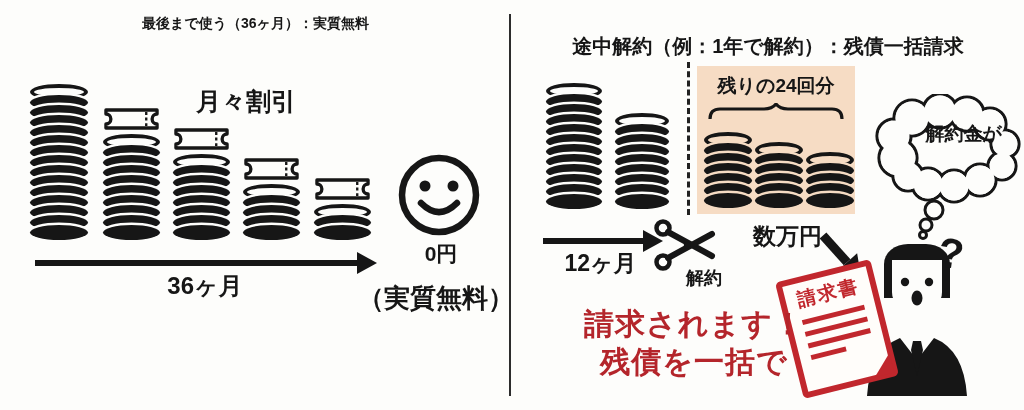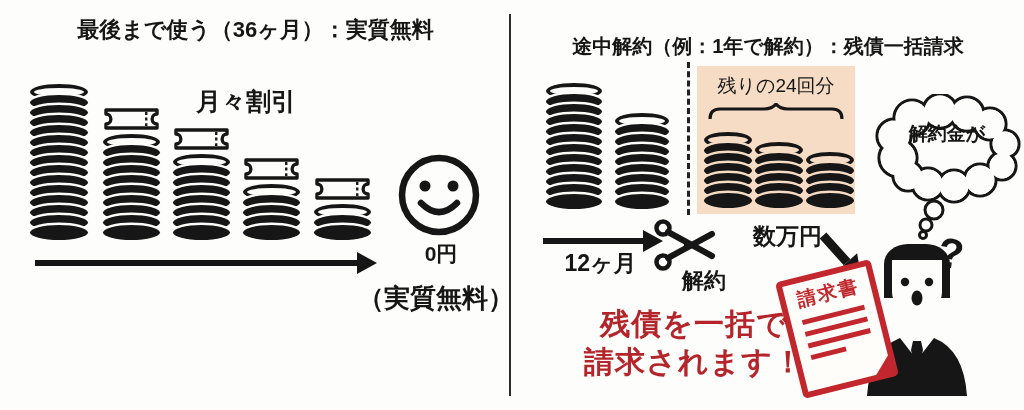--- a/index.html
+++ b/index.html
@@ -24,44 +24,44 @@
   .dashed{position:absolute; left:687px; top:62px; height:153px; width:0; border-left:3px dashed #222;}
   
   .coin-stack{position:absolute; display:flex; flex-direction:column; align-items:stretch; --gap:var(--bg);}
   .coin{height:15px; border-radius:50%; background:var(--ink); margin-top:-5px;
         box-shadow:0 -2.5px 0 0 var(--gap);}
   .coin-top{height:16px; margin-top:0; background:var(--gap); border:4.5px solid var(--ink);
         box-sizing:border-box; box-shadow:none;}
   .ticket{width:100%; height:24px; margin-bottom:3px; display:block;}
   
   .peach-box{position:absolute; left:697px; top:66px; width:158px; height:148px; background:var(--peach);}
-  .peach-label{position:absolute; left:0; top:7px; width:100%; text-align:center; font-weight:normal; font-size:19px;}
+  .peach-label{position:absolute; left:0; top:7px; width:100%; text-align:center; font-weight:bold; font-size:19px;}
   .brace{position:absolute; left:8px; top:37px; width:142px; height:16px;}
   
   .invoice{position:absolute; left:788px; top:269px; width:98px; height:120px; transform:rotate(-14deg);
     background:#fffdfa; border:6px solid var(--inv); border-radius:5px; box-sizing:border-box;}
   .invoice-title{margin-top:4px; text-align:center; color:var(--inv); font-weight:bold; font-size:19px; letter-spacing:2px;}
   .invoice .bar{height:5px; background:var(--inv); width:74%; margin:7px auto 0;}
   .invoice .bar.short{width:42%; margin:7px auto 0 13%;}
   .invoice::after{content:""; position:absolute; right:-2px; bottom:-2px;
     border-style:solid; border-width:0 0 20px 20px; border-color:transparent transparent var(--inv) transparent;}
   
   .warning{position:absolute; left:566px; top:305px; width:256px; text-align:center;
     color:var(--red); font-weight:bold; font-size:30px; line-height:1.27; letter-spacing:1px;}
   .qmark{position:absolute; left:938px; top:230px; font-size:42px; font-weight:bold; transform:rotate(8deg);}
-  .thought-text{position:absolute; left:892px; top:121px; width:110px; text-align:center;
+  .thought-text{position:absolute; left:892px; top:121px; width:110px; text-align:right;
     font-weight:bold; font-size:19px; line-height:1.4;}
   svg{position:absolute; display:block;}
 </style>
 </head>
 <body>
 
 <div id="canvas">
 
-  <div class="txt center" style="left:28px; top:15px; width:455px; font-size:22px;">最後まで使う（36ヶ月）：実質無料</div>
+  <div class="txt center" style="left:28px; top:15px; width:455px; font-size:14px;">最後まで使う（36ヶ月）：実質無料</div>
 
   <div class="txt" style="left:196px; top:85px; font-size:25px;">月々割引</div>
 
   <div id="stacks-host">
       <div class="coin-stack" style="left: 30px; width: 58px; --gap: var(--bg); top: 84px;">
         <div class="coin coin-top"></div>
         <div class="coin"></div>
         <div class="coin"></div>
         <div class="coin"></div>
         <div class="coin"></div>
@@ -122,20 +122,21 @@
           <path d="M3,3 L55,3 L55,7 A5,5 0 0 0 55,17 L55,21 L3,21 L3,17 A5,5 0 0 0 3,7 Z" fill="#fdfdfb" stroke="#161616" stroke-width="3.4" stroke-linejoin="round"></path>
           <line x1="44" y1="5" x2="44" y2="19" stroke="#161616" stroke-width="2.4" stroke-dasharray="3,2.6"></line>
         </svg>
         <div class="coin coin-top"></div>
         <div class="coin"></div>
         <div class="coin"></div>
       </div>
     </div>
 
   <div class="h-arrow" style="left:35px; top:260px; width:322px;"></div>
+  <div class="txt center" style="left:110px; top:270px; width:190px; font-size:24px;">36ヶ月</div>
 
   <svg style="left:396px; top:152px;" width="86" height="86" viewBox="0 0 86 86">
     <circle cx="43" cy="43" r="37" fill="none" stroke="#161616" stroke-width="6.5"></circle>
     <circle cx="29" cy="34" r="5.5" fill="#161616"></circle>
     <circle cx="57" cy="34" r="5.5" fill="#161616"></circle>
     <path d="M25,51 Q43,69 61,51" fill="none" stroke="#161616" stroke-width="6.5" stroke-linecap="round"></path>
   </svg>
 
   <div class="txt center" style="left:400px; top:240px; width:82px; font-size:21px;">0円</div>
   <div class="txt center" style="left:358px; top:281px; width:126px; font-size:26px;">（実質無料）</div>
@@ -208,21 +209,21 @@
   <div class="h-arrow" style="left:543px; top:238px; width:100px;"></div>
   <div class="txt center" style="left:548px; top:248px; width:105px; font-size:23px;">12ヶ月</div>
 
   <svg style="left:654px; top:219px;" width="64" height="52" viewBox="0 0 64 52">
     <line x1="14" y1="13" x2="58" y2="37" stroke="#161616" stroke-width="6" stroke-linecap="round"></line>
     <line x1="14" y1="39" x2="58" y2="15" stroke="#161616" stroke-width="6" stroke-linecap="round"></line>
     <circle cx="9" cy="9" r="6.5" fill="none" stroke="#161616" stroke-width="4.5"></circle>
     <circle cx="9" cy="43" r="6.5" fill="none" stroke="#161616" stroke-width="4.5"></circle>
     <circle cx="33" cy="26" r="3.2" fill="#161616"></circle>
   </svg>
-  <div class="txt center" style="left:672px; top:266px; width:64px; font-size:22px;">解約</div>
+  <div class="txt center" style="left:672px; top:266px; width:64px; font-size:18px;">解約</div>
 
   <div class="txt" style="left:753px; top:221px; font-size:23px;font-family:Liberation Mono, monospace;">数万円</div>
 
   <div class="h-arrow fat" style="left:823px; top:231px; width:36px; transform:rotate(48deg); transform-origin:0 50%;"></div>
 
   <svg style="left:870px; top:94px;" width="152" height="148" viewBox="0 0 152 148">
     <g stroke="#161616" stroke-width="3.2" fill="#fdfdfb">
       <circle cx="28" cy="64" r="19"></circle>
         <circle cx="24" cy="42" r="17"></circle>
         <circle cx="42" cy="24" r="18"></circle>
@@ -274,17 +275,17 @@
 
   <div class="invoice">
     <div class="invoice-title">請求書</div>
     <div class="bar"></div>
     <div class="bar"></div>
     <div class="bar"></div>
     <div class="bar short"></div>
   </div>
 
   <div class="warning">
+    <div>請求されます！</div>
     <div>残債を一括で</div>
-    <div>請求されます！</div>
   </div>
 
 </div>
 
 </body></html>

